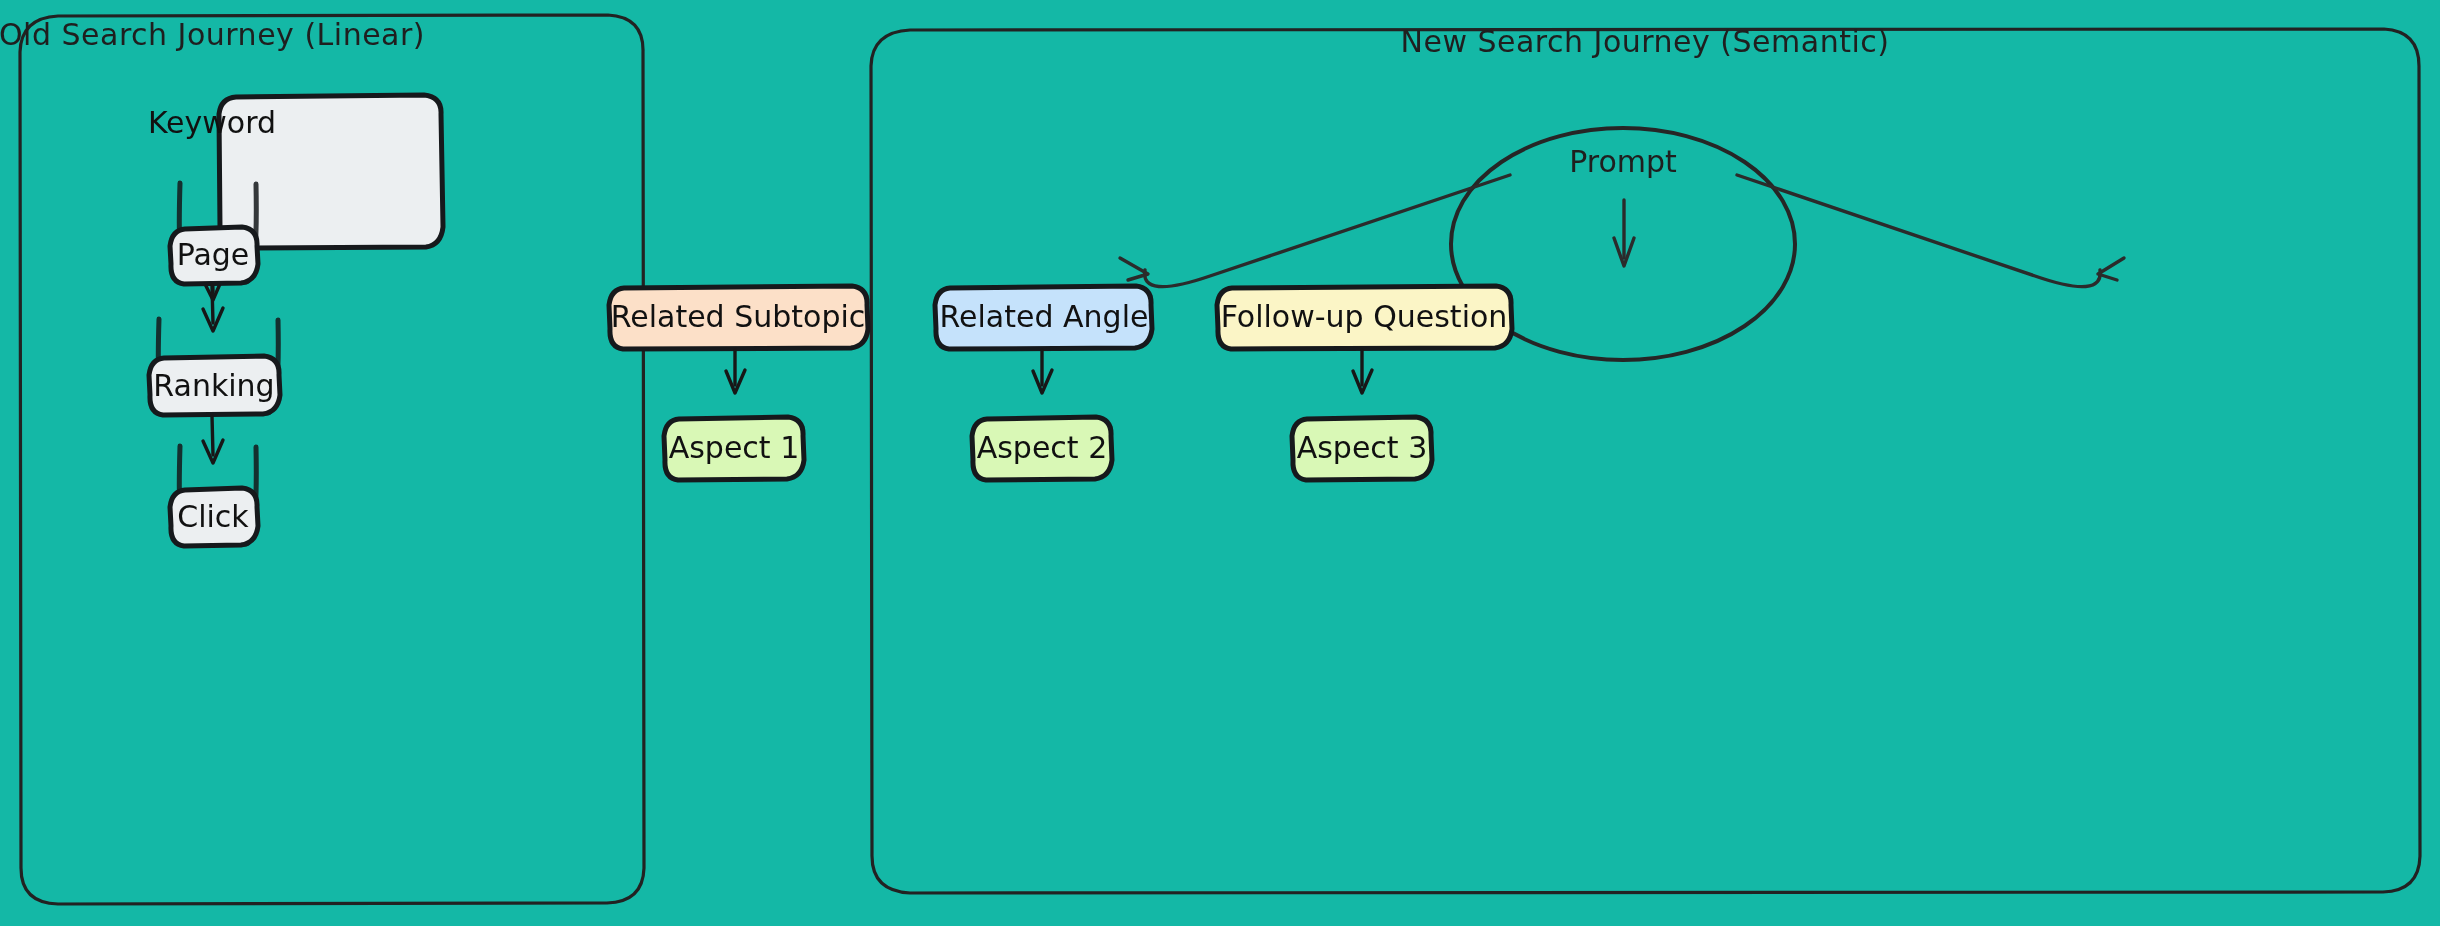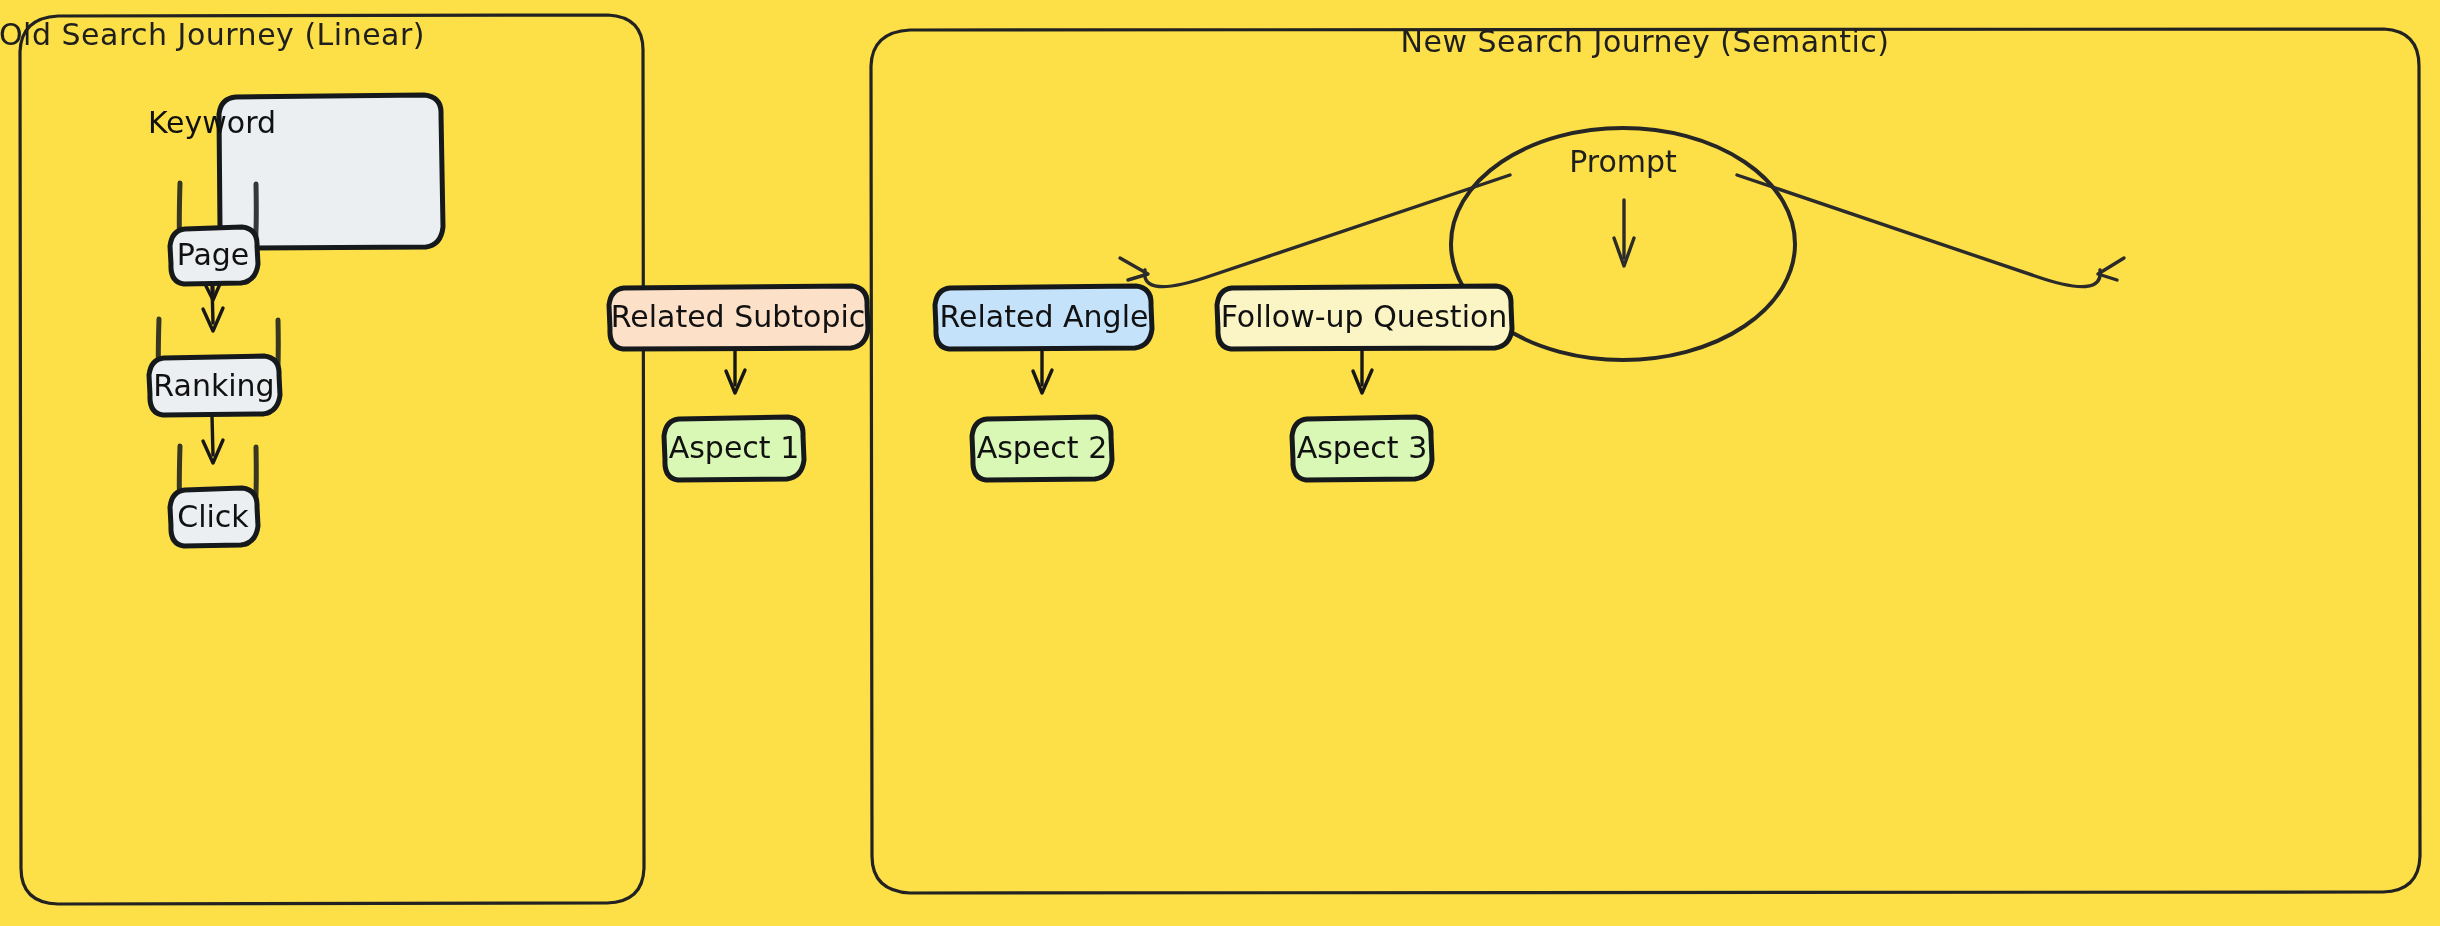--- a/index.html
+++ b/index.html
@@ -84,21 +84,21 @@
     stroke-linecap: round;
     stroke-linejoin: round;
   }
   .edge-dark {
     stroke: #171717;
   }
 </style>
 </head>
 <body style="background: rgb(0, 0, 0);">
 
-<div id="canvas" style="background: #fde047;">
+<div id="canvas" style="background: #14b8a6;">
   <svg id="diagram" viewBox="0 0 2440 926" xmlns="http://www.w3.org/2000/svg">
 
     <g>
       <path class="sg-box" d="M 58 16 L 608 15 Q 644 17 643 52 L 644 868 Q 643 902 607 903 L 58 904 Q 21 903 21 868 L 20 52 Q 21 18 58 16 Z" stroke="#222222"></path>
       <text class="sg-title" x="212" y="36" fill="#1f1f1f">Old Search Journey (Linear)</text>
 
       <g>
         <path class="nodebox-shadow" d="M 230 150 Q 226 245 236 247 L 428 246 Q 440 244 438 150"></path>
         <path class="nodebox" fill="#eceff1" d="M 236 97 L 424 95 Q 442 97 441 114 L 443 227 Q 441 245 426 247 L 234 248 Q 219 246 220 228 L 219 114 Q 221 98 236 97 Z" stroke="#16191c"></path>
         <text class="node-label" x="212" y="124" fill="#111111">Keyword</text>

